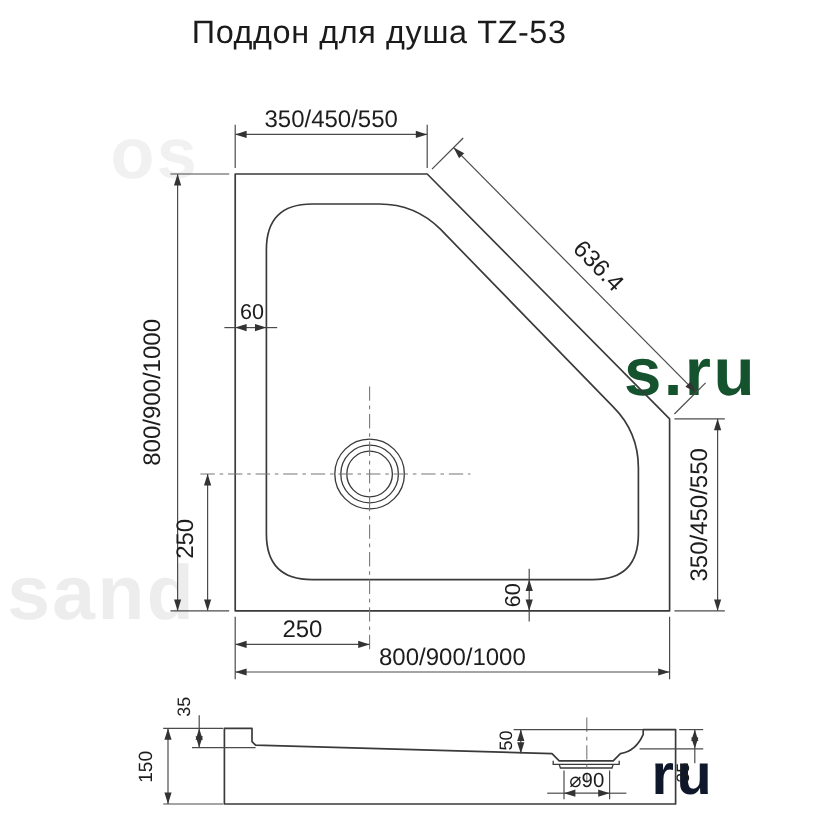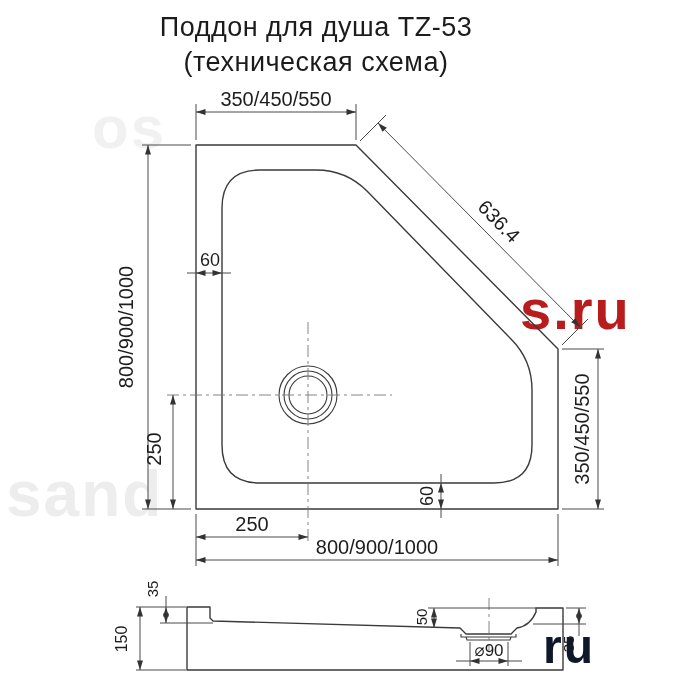--- a/index.html
+++ b/index.html
@@ -2,21 +2,21 @@
 <html><head>
 <meta charset="utf-8">
 <style>
   html,body{margin:0;padding:0;background:#ffffff;}
   .page{position:relative;width:700px;height:700px;background:#ffffff;overflow:hidden;
         font-family:"Liberation Sans","DejaVu Sans",sans-serif;}
   .wm{position:absolute;z-index:0;color:#eeeeee;font-weight:bold;letter-spacing:2px;
       pointer-events:none;user-select:none;line-height:1;}
   .wm1{left:6px;top:462px;font-size:64px;color:#ededed;}
   .wm2{left:92px;top:98px;font-size:60px;color:#f1f1f1;}
-  .wm3{left:520px;top:282px;font-size:56px;color:#b91c1c;}
+  .wm3{left:520px;top:282px;font-size:56px;color:#14532d;}
   .wm4{left:543px;top:623px;font-size:48px;color:#0f172a;}
   .title-block{position:absolute;z-index:2;left:0;top:12px;width:632px;text-align:center;
                color:#1b1b1b;}
   .title-line{font-size:27px;letter-spacing:0.5px;}
   .subtitle-line{font-size:27px;letter-spacing:0.5px;margin-top:4px;}
   svg.drawing{position:absolute;left:0;top:0;z-index:1;}
   .obj{stroke:#3a3a3a;stroke-width:1.4;fill:none;stroke-linejoin:round;}
   .thin{stroke:#3a3a3a;stroke-width:1.1;fill:none;}
   .dim{stroke:#4b4b4b;stroke-width:1;fill:none;}
   .cl{stroke:#777777;stroke-width:0.9;fill:none;stroke-dasharray:12 4 3 4;}
@@ -32,21 +32,20 @@
 
 <div class="page">
 
   <div class="wm wm2">os</div>
   <div class="wm wm1">sand</div>
   <div class="wm wm3">s.ru</div>
   <div class="wm wm4">ru</div>
 
   <div class="title-block">
     <div class="title-line">Поддон для душа TZ-53</div>
-    <div class="subtitle-line">(техническая схема)</div>
   </div>
 
   <svg class="drawing" width="700" height="700" viewBox="0 0 700 700">
     <defs>
       <marker id="arr" markerWidth="11" markerHeight="8" refX="10" refY="4" orient="auto-start-reverse" markerUnits="userSpaceOnUse">
         <path d="M0.5,1 L10,4 L0.5,7 Z" fill="#333333"></path>
       </marker>
     </defs>
 
     <g>

